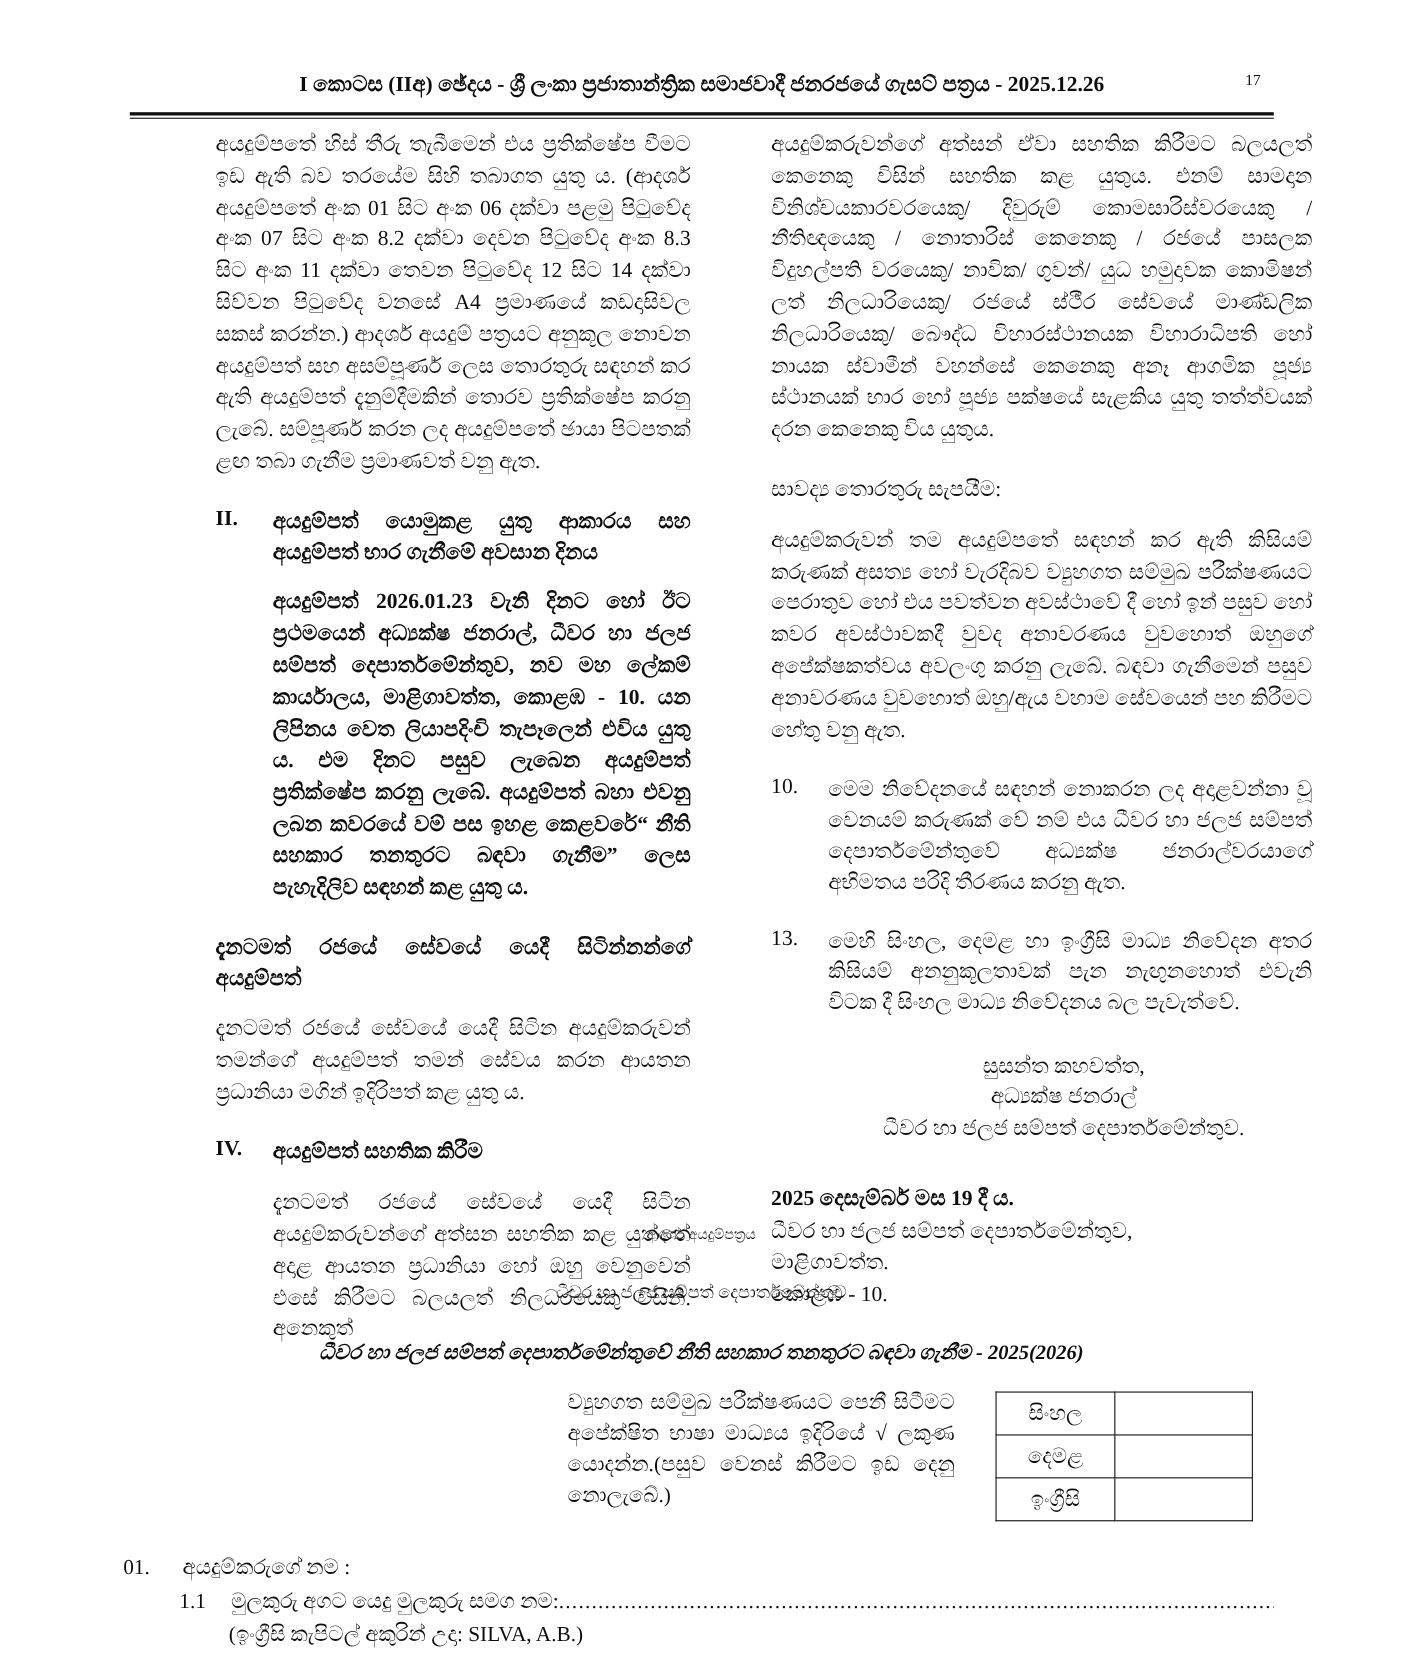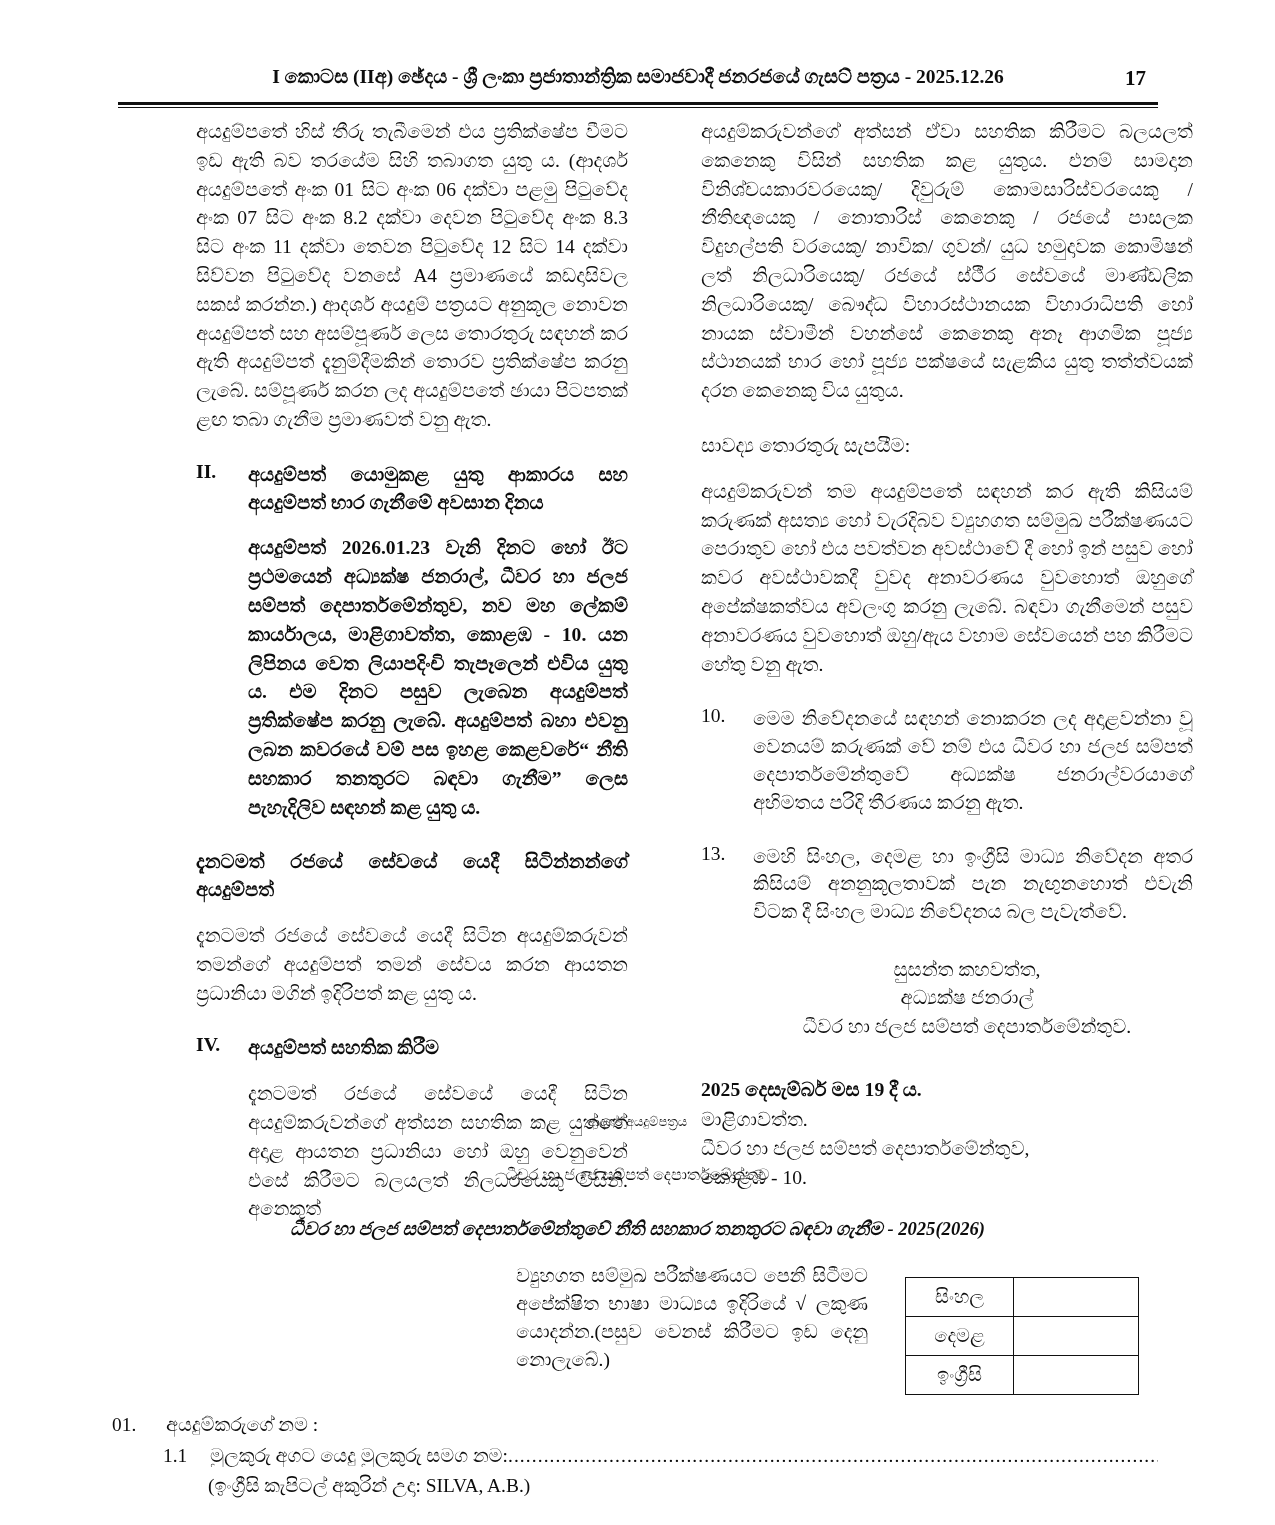--- a/index.html
+++ b/index.html
@@ -43,22 +43,22 @@
   .header-title {
     font-weight: bold;
     font-size: 19.5px;
     letter-spacing: 0px;
     white-space: nowrap;
   }
   .header-page-no {
     position: absolute;
     right: 12px;
     top: 0;
-    font-size: 21px;
-    font-weight: bold;
+    font-size: 14px;
+    font-weight: normal;
   }
   .header-rule-top {
     position: absolute;
     left: 0;
     top: 36px;
     width: 1040px;
     height: 3px;
     background: #111;
   }
   .header-rule-bottom {
@@ -178,21 +178,21 @@
     left: 516px;
     top: 0;
     width: 352px;
     font-size: 19.4px;
     line-height: 1.45;
     text-align: justify;
   }
   .lang-table {
     position: absolute;
     left: 905px;
-    top: 15px;
+    top: 3px;
     width: 231px;
     border-collapse: collapse;
     table-layout: fixed;
     border-radius: 10px;
   }
   .lang-table td {
     border: 1.6px solid #111;
     height: 38px;
     font-size: 19.4px;
     padding: 0 0 0 0;
@@ -307,22 +307,22 @@
       </div>
 
       <div class="sign-block">
         <div class="sign-line">සුසන්ත කහවත්ත,</div>
         <div class="sign-line">අධ්‍යක්ෂ ජනරාල්</div>
         <div class="sign-line">ධීවර හා  ජලජ සම්පත් දෙපාර්තමේන්තුව.</div>
       </div>
 
       <div class="date-block">
         <div class="date-line1">2025 දෙසැම්බර් මස 19  දී ය.</div>
+        <div>ධීවර හා  ජලජ සම්පත් දෙපාර්තමේන්තුව,</div>
         <div>මාළිගාවත්ත.</div>
-        <div>ධීවර හා  ජලජ සම්පත් දෙපාර්තමේන්තුව,</div>
         <div>කොළඹ - 10.</div>
       </div>
 
     </div>
   </div>
 
   <div class="lower">
     <p class="lower-h1">ආදර්ශ අයදුම්පත්‍රය</p>
     <p class="lower-h2">ධීවර හා ජලජ සම්පත් දෙපාර්තමේන්තුව</p>
     <p class="lower-h3">ධීවර හා ජලජ සම්පත් දෙපාර්තමේන්තුවේ නීති සහකාර තනතුරට බඳවා ගැනීම - 2025(2026)</p>

